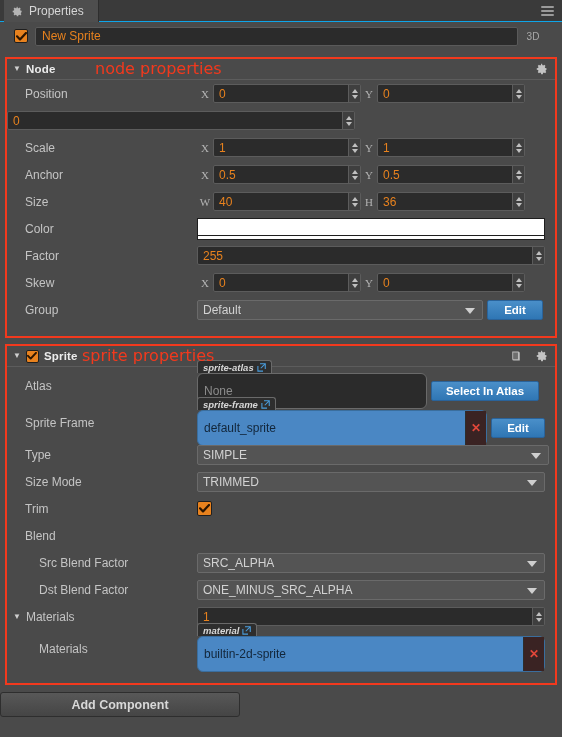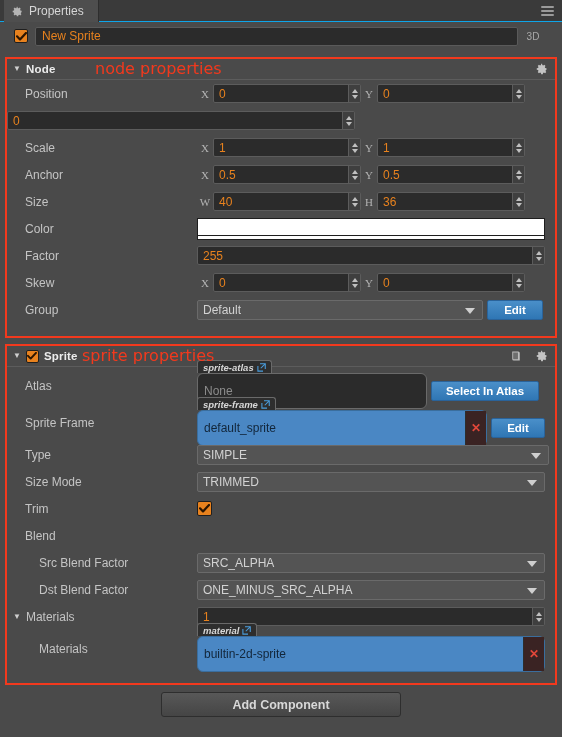--- a/index.html
+++ b/index.html
@@ -181,21 +181,21 @@
 
   .trimchk {
     width: 15px; height: 15px; background: #e8821e;
     border: 1px solid #1f1f1f; border-radius: 2px;
     display: flex; align-items: center; justify-content: center;
   }
 
   
   .addcomp-wrap {
     position: absolute; left: 0; top: 692px; width: 562px;
-    display: flex; justify-content: center;
+    display: flex; 
   }
   .addcomp {
     width: 240px; height: 25px;
     background: linear-gradient(#585858, #454545);
     border: 1px solid #2e2e2e; border-radius: 3px;
     color: #d8d8d8; font-weight: bold; font-size: 12.5px;
     display: flex; align-items: center; justify-content: center;
   }
 </style>
 </head>

